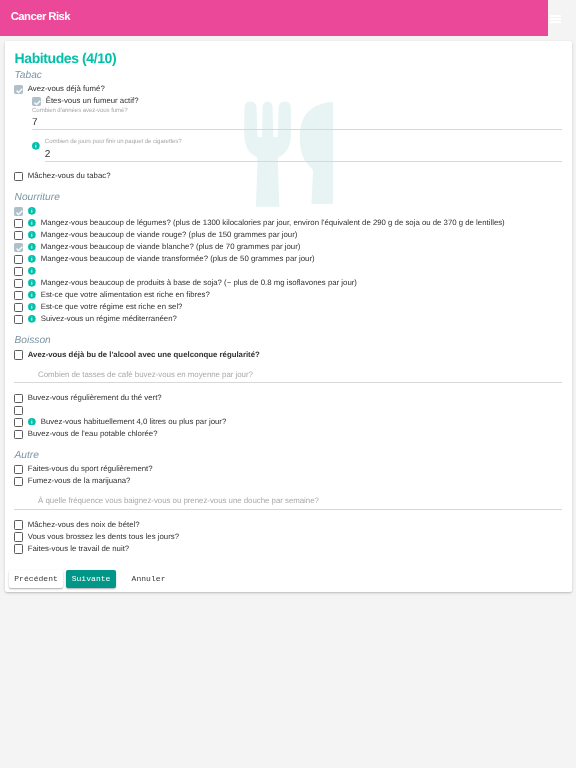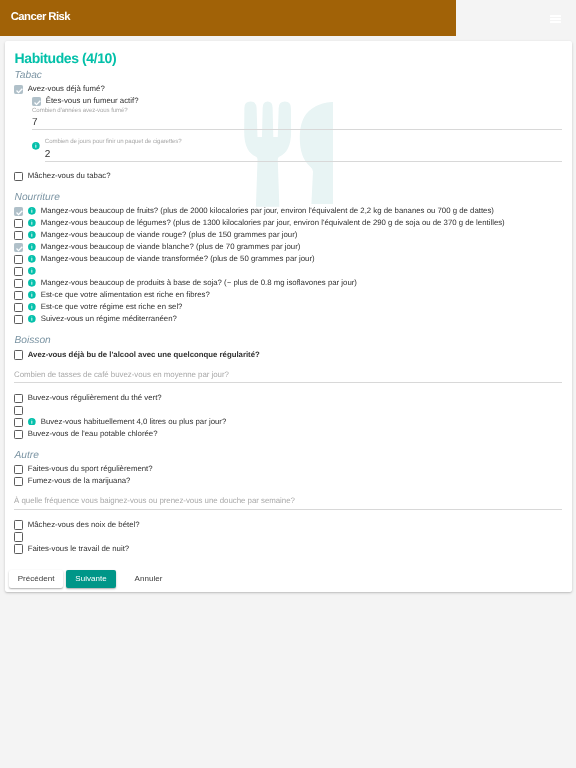--- a/index.html
+++ b/index.html
@@ -4,21 +4,21 @@
 <title>Cancer Risk</title>
 <style>
   html,body{margin:0;padding:0;}
   body{
     width:576px;height:768px;overflow:hidden;
     background:#f4f4f4;
     font-family:"Liberation Sans",sans-serif;
     -webkit-font-smoothing:antialiased;text-rendering:geometricPrecision;
   }
   
-  .appbar{position:absolute;left:0;top:0;width:456px;height:36px;background:#a16207;text-decoration:underline;}
+  .appbar{position:absolute;left:0;top:0;width:548px;height:36px;background:#ec4899;text-decoration:underline;}
   .appbar-title{position:absolute;left:10.75px;top:10px;color:#ffffff;font-size:11.3px;
                 line-height:14px;font-weight:700;letter-spacing:-0.55px;}
   .hamburger{position:absolute;left:549.9px;top:15px;width:11px;height:7.9px;cursor:pointer;}
   .hamburger span{position:absolute;left:0;width:11px;height:1.9px;background:#ffffff;border-radius:.5px;}
   .hamburger span:nth-child(1){top:0;}
   .hamburger span:nth-child(2){top:3px;}
   .hamburger span:nth-child(3){top:6px;}
   
   .card{position:absolute;left:4.5px;top:41px;width:567px;height:551px;background:#ffffff;
         border-radius:2px;box-shadow:0 1px 3px rgba(0,0,0,.17),0 1px 1px rgba(0,0,0,.08);
@@ -38,24 +38,24 @@
        -webkit-clip-path:polygon(5% 50%, 18% 38%, 36% 60%, 80% 16%, 93% 28%, 37% 85%);
        clip-path:polygon(5% 50%, 18% 38%, 36% 60%, 80% 16%, 93% 28%, 37% 85%);}
   .ico{position:absolute;top:1.65px;width:7.7px;height:7.7px;cursor:pointer;}
   .ico svg{display:block;width:7.7px;height:7.7px;}
   .txt{position:absolute;top:0;font-size:7.8px;line-height:12px;color:#303030;white-space:nowrap;}
   
   .fld{position:absolute;left:0;width:567px;height:31.4px;}
   .flabel{position:absolute;top:-1.4px;font-size:6.1px;line-height:9px;color:#a9a9a9;white-space:nowrap;letter-spacing:-0.1px;}
   .fvalue{position:absolute;top:8.9px;font-size:10px;line-height:13px;color:#2e2e2e;white-space:nowrap;}
   .fline{position:absolute;top:21.85px;height:1px;background:#d8d8d8;}
-  .ph{position:absolute;top:7.2px;font-size:7.9px;line-height:13px;color:#a9a9a9;white-space:nowrap;letter-spacing:-0.04px;}
+  .ph{position:absolute;top:7.2px;font-size:7.9px;line-height:13px;color:#a9a9a9;white-space:nowrap;letter-spacing:-0.04px;margin-left:24px;}
   .phline{position:absolute;top:21.6px;height:1px;background:#d8d8d8;}
   
-  .btn{position:absolute;font-family:Liberation Sans, sans-serif;font-size:8.0px;line-height:16.6px;border:none;
+  .btn{position:absolute;font-family:Liberation Mono, monospace;font-size:8.0px;line-height:16.6px;border:none;
        cursor:pointer;border-radius:2px;padding:0;height:17.8px;top:529.4px;text-align:center;
        letter-spacing:.05px;white-space:nowrap;}
   .btn-prev{left:4.8px;width:53.6px;background:#ffffff;color:#3a3a3a;
             box-shadow:0 1px 2.2px rgba(0,0,0,.22),0 1px 1px rgba(0,0,0,.13);}
   .btn-next{left:61.7px;width:49.7px;background:#009688;color:#ffffff;
             box-shadow:0 1px 2.2px rgba(0,0,0,.22),0 1px 1px rgba(0,0,0,.13);}
   .btn-cancel{left:117.4px;width:53.3px;background:transparent;color:#3a3a3a;}
 </style>
 </head>
 <body>
@@ -111,21 +111,20 @@
       <div class="sect" style="top: 150.6px;">Nourriture</div>
       <div class="row" style="top: 164.3px;">
         <span class="cbx checked" style="left: 9.57px;"></span>
         <span class="ico" style="left: 23.57px;">
           <svg viewBox="0 0 24 24" xmlns="http://www.w3.org/2000/svg">
             <circle cx="12" cy="12" r="12" fill="#04c0ab"></circle>
             <circle cx="12" cy="6.0" r="1.55" fill="#ffffff"></circle>
             <rect x="10.6" y="9.2" width="2.8" height="8.6" rx="0.5" fill="#ffffff"></rect>
           </svg>
         </span>
-        <span class="txt" style="left: 36.24px;">Mangez-vous beaucoup de fruits? (plus de 2000 kilocalories par jour, environ l'équivalent de 2,2 kg de bananes ou 700 g de dattes)</span>
       </div>
       <div class="row" style="top: 176.3px;">
         <span class="cbx" style="left: 9.57px;"></span>
         <span class="ico" style="left: 23.57px;">
           <svg viewBox="0 0 24 24" xmlns="http://www.w3.org/2000/svg">
             <circle cx="12" cy="12" r="12" fill="#04c0ab"></circle>
             <circle cx="12" cy="6.0" r="1.55" fill="#ffffff"></circle>
             <rect x="10.6" y="9.2" width="2.8" height="8.6" rx="0.5" fill="#ffffff"></rect>
           </svg>
         </span>
@@ -261,20 +260,21 @@
       <div class="fld" style="top: 446.1px;">
         <span class="ph" style="left: 9.57px;">À quelle fréquence vous baignez-vous ou prenez-vous une douche par semaine?</span>
         <span class="phline" style="left: 9.57px; width: 548.43px;"></span>
       </div>
       <div class="row" style="top: 477.5px;">
         <span class="cbx" style="left: 9.57px;"></span>
         <span class="txt" style="left: 23.25px;">Mâchez-vous des noix de bétel?</span>
       </div>
       <div class="row" style="top: 489.5px;">
         <span class="cbx" style="left: 9.57px;"></span>
+        <span class="txt" style="left: 23.25px;">Vous vous brossez les dents tous les jours?</span>
       </div>
       <div class="row" style="top: 501.5px;">
         <span class="cbx" style="left: 9.57px;"></span>
         <span class="txt" style="left: 23.25px;">Faites-vous le travail de nuit?</span>
       </div>
     </div>
   <button class="btn btn-prev">Précédent</button>
   <button class="btn btn-next">Suivante</button>
   <button class="btn btn-cancel">Annuler</button>
 </div>

